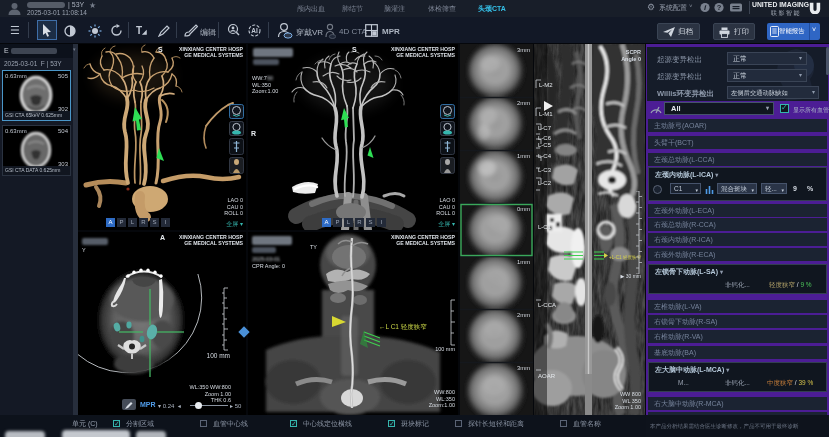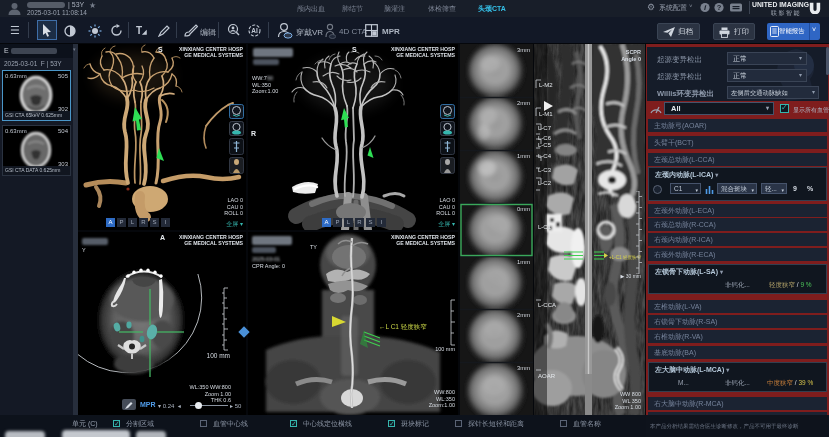--- a/index.html
+++ b/index.html
@@ -20,21 +20,21 @@
 
 .vp { position:absolute; background:#000; overflow:hidden; }
 .ovl { position:absolute; font-size:5.5px; color:#d8dde4; line-height:6.5px; }
 .orient { position:absolute; font-size:7px; color:#e8ecf0; font-weight:bold; }
 .hosp { position:absolute; font-size:5.2px; color:#dde2e8; text-align:right; line-height:6px; font-weight:bold; }
 .aplrsi { position:absolute; display:flex; gap:2px; }
 .aplrsi span { width:9px; height:9px; background:#232a38; color:#9aa3b2; font-size:6px; text-align:center; line-height:9px; }
 .aplrsi span.on { background:#2e6bc4; color:#fff; }
 .fullscr { position:absolute; color:#35b6ae; font-size:6px; }
 
-#rpanel { left:646px; top:44px; width:183px; height:393px; background:#7f1d1d; }
+#rpanel { left:646px; top:44px; width:183px; height:393px; background:#4c1d95; }
 .prow { position:absolute; left:2px; width:179px; height:13px; background:#1b2332; color:#76839b; font-size:7px; line-height:13px; padding-left:6px; }
 .pgroup { position:absolute; left:2px; width:179px; background:#10161f; border:1px solid #333f50; }
 .pgh { color:#b6c9da; font-size:7px; font-weight:bold; padding:2px 0 0 6px; }
 .chip { position:absolute; background:#2a3447; border:1px solid #46536b; color:#c4cdd9; font-size:6.5px; height:11px; line-height:9px; padding:0 3px; }
 
 #bbar { left:0; top:415px; width:646px; height:22px; background:#0d121b; }
 .cb { position:absolute; top:5px; width:7px; height:7px; border:1px solid #5a6375; background:#10151e; }
 .cb.on { background:#10151e; border-color:#35b6ae; }
 .cb.on:after { content:"✓"; color:#35b6ae; font-size:7px; position:absolute; left:0px; top:-1px; }
 .cbl { position:absolute; top:4px; font-size:7px; color:#8d96a6; }

